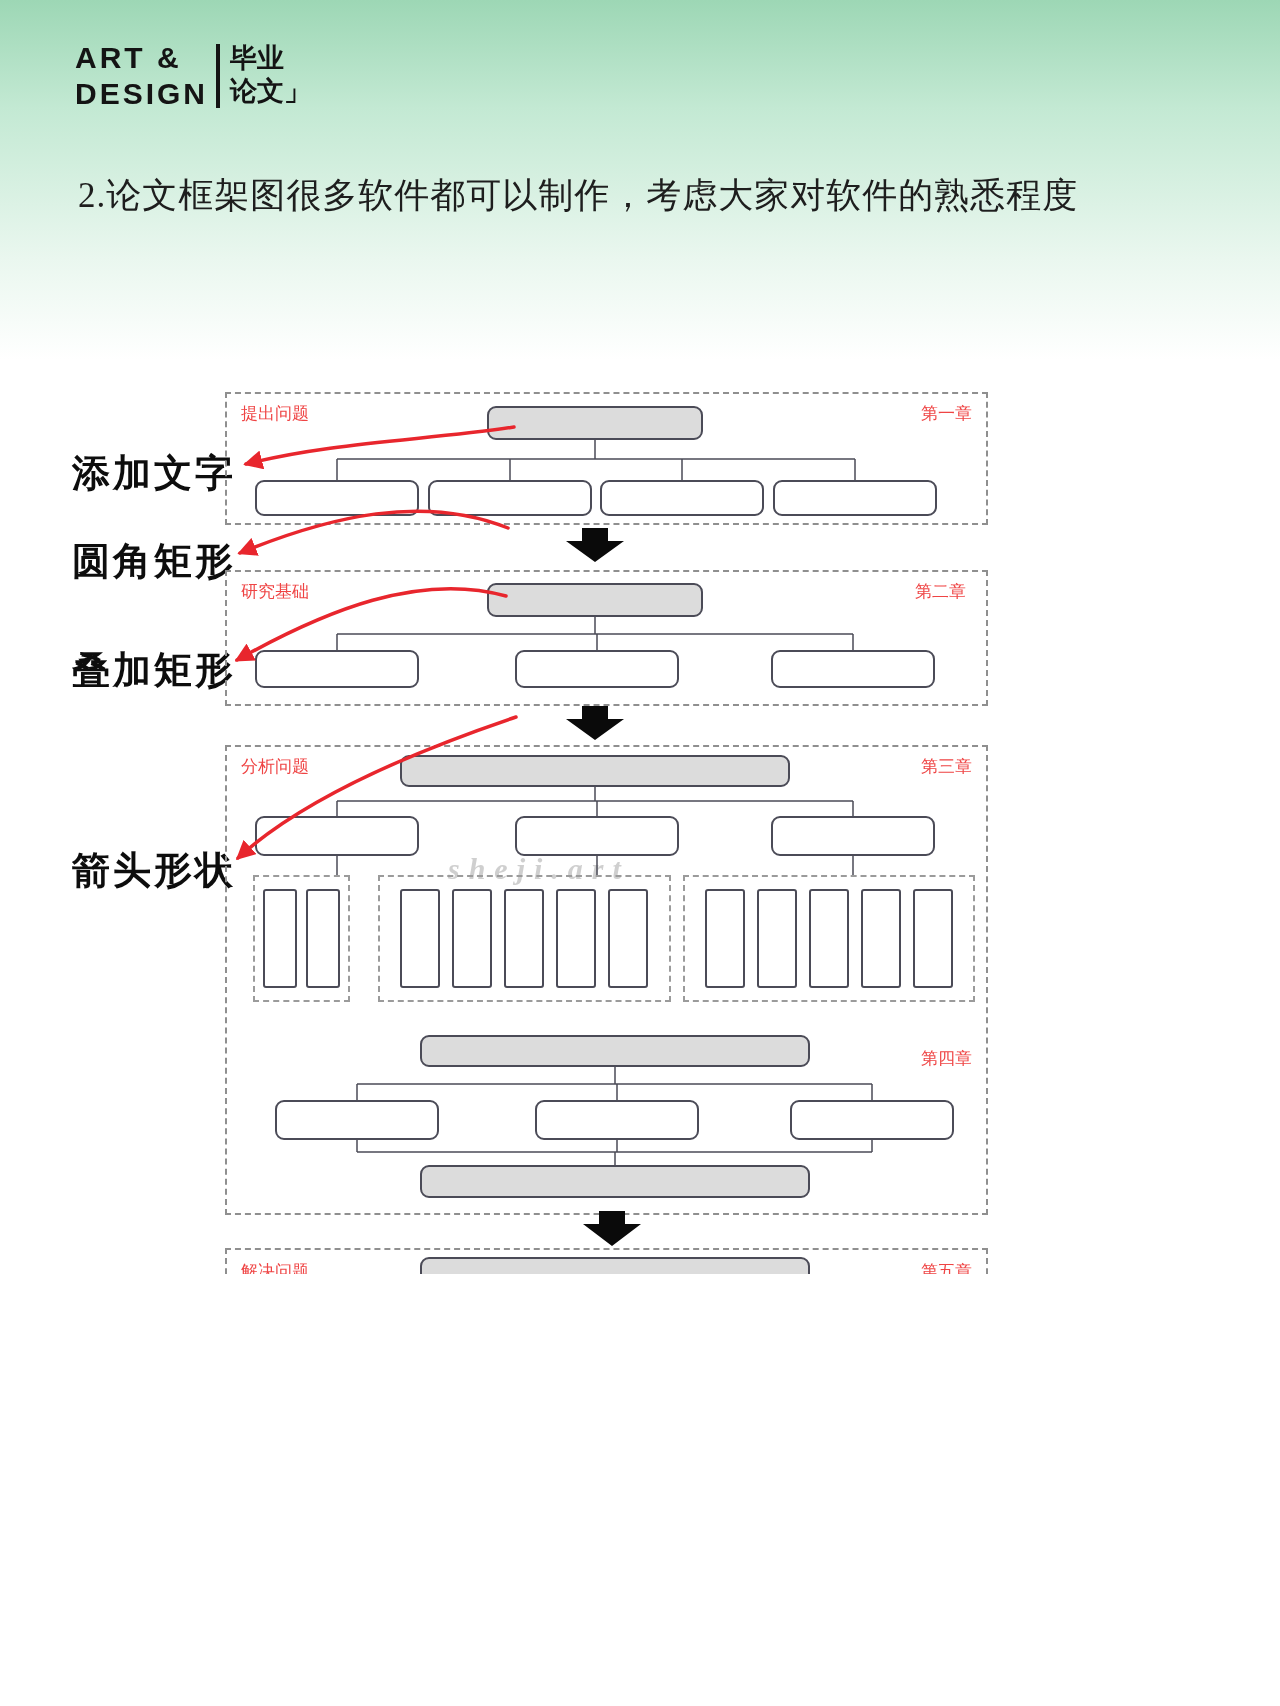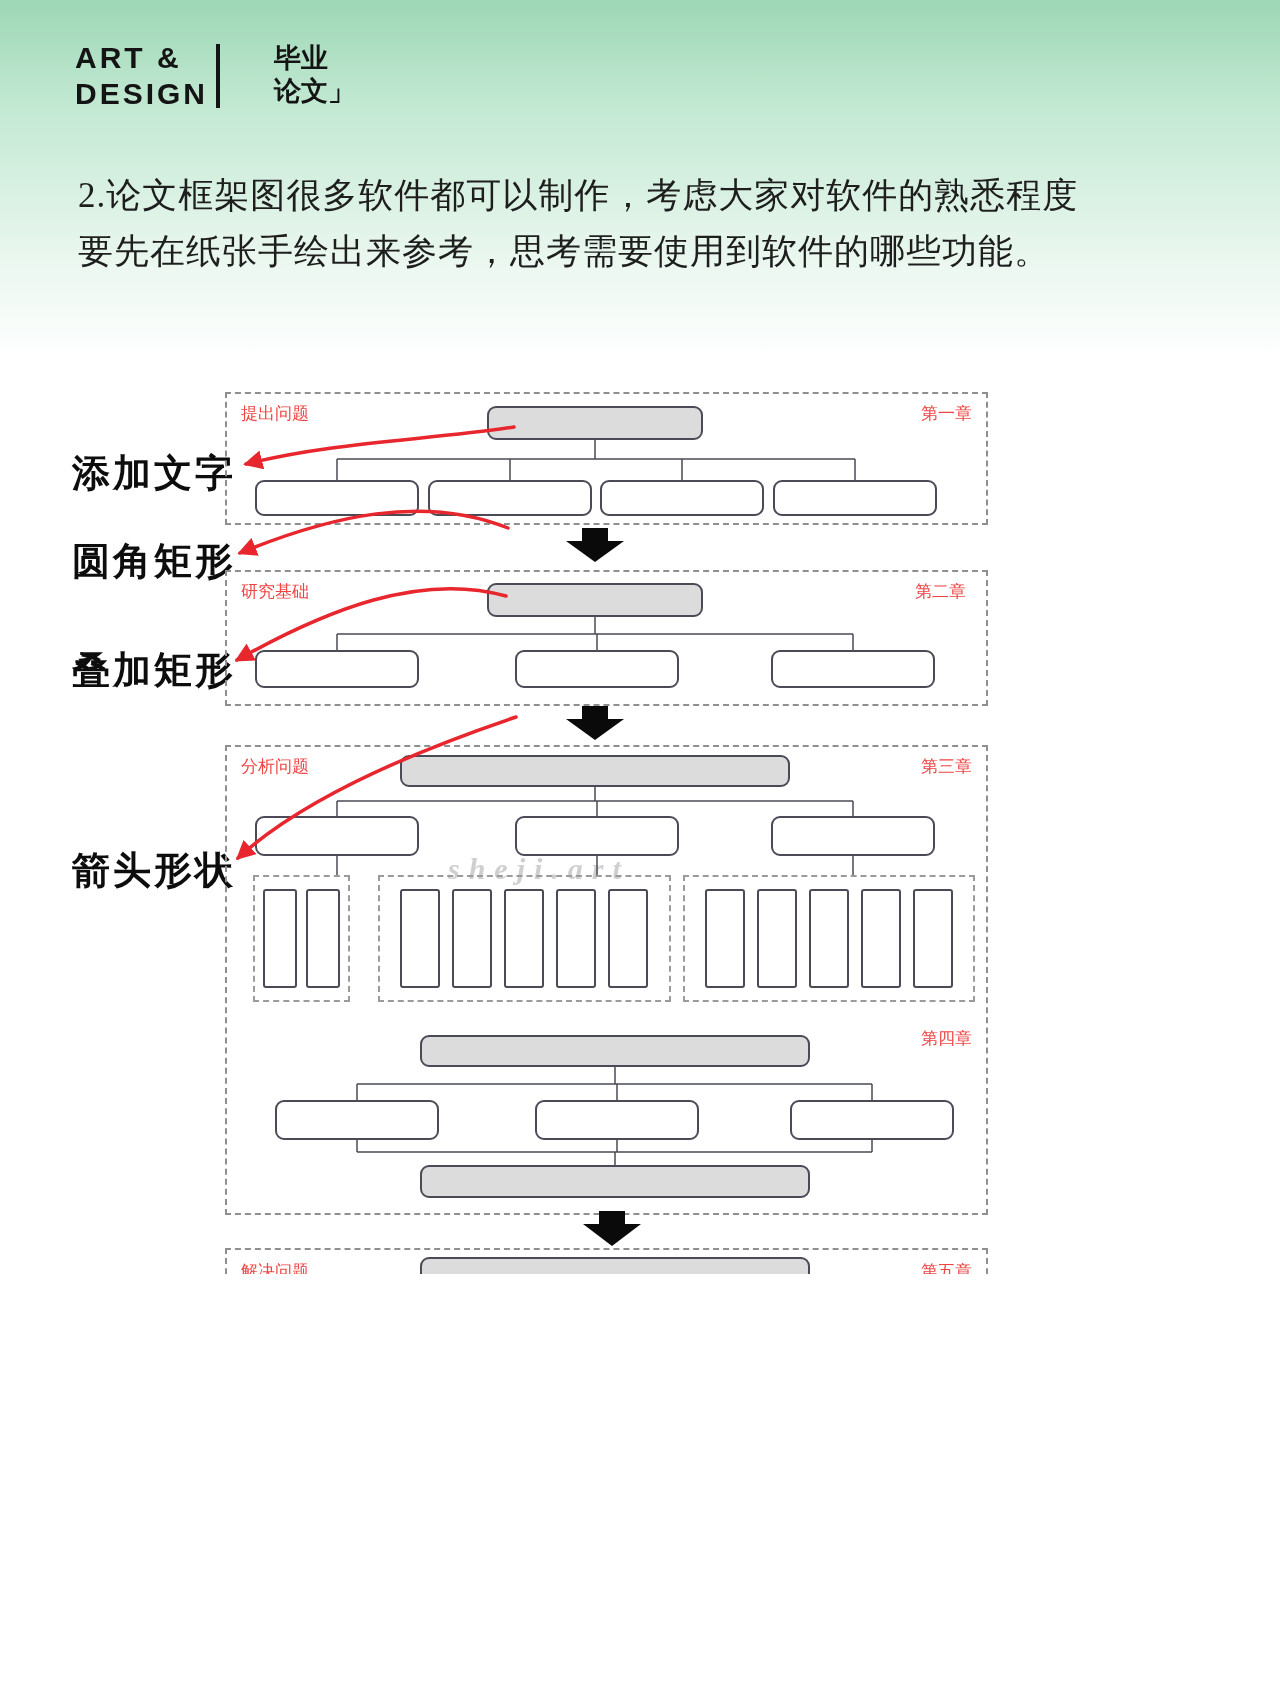--- a/index.html
+++ b/index.html
@@ -3,21 +3,21 @@
 <meta charset="utf-8">
 <style>
   html,body{margin:0;padding:0;background:#ffffff;}
   #canvas{position:relative;width:1280px;height:1274px;background:#ffffff;overflow:hidden;
           font-family:"Liberation Sans",sans-serif;margin:0 auto;}
   .hero-grad{position:absolute;left:0;top:0;width:1280px;height:360px;
              background:linear-gradient(180deg,#9dd7b5 0%,#c3e9d3 30%,#eaf7ef 72%,#ffffff 100%);}
   .logo-en{position:absolute;left:75px;top:40px;font:800 30px/36px "Liberation Sans",sans-serif;
            letter-spacing:3px;color:#141414;}
   .logo-bar{position:absolute;left:216px;top:44px;width:4px;height:64px;background:#141414;}
-  .logo-cn{position:absolute;left:230px;top:42px;font:800 27px/33px "Liberation Sans",sans-serif;color:#141414;margin-left:44px;}
+  .logo-cn{position:absolute;left:230px;top:42px;font:800 27px/33px "Liberation Sans",sans-serif;color:#141414;}
   .intro{position:absolute;left:78px;top:168px;width:1060px;}
   .intro-line{font:400 35px/56px "Liberation Serif",serif;color:#1e1e1e;letter-spacing:1px;}
   .callout{position:absolute;font:700 38px "Liberation Serif",serif;color:#0d0d0d;letter-spacing:3px;}
   .sec{position:absolute;border:2px dashed #8f8f8f;box-sizing:border-box;background:transparent;}
   .slab{position:absolute;font:400 17px "Liberation Sans",sans-serif;color:#ef4444;}
   .gbox{position:absolute;background:#dcdcdc;border:2px solid #4b4b57;border-radius:9px;box-sizing:border-box;}
   .wbox{position:absolute;background:#ffffff;border:2px solid #4b4b57;border-radius:9px;box-sizing:border-box;}
   .group{position:absolute;border:2px dashed #9b9b9b;box-sizing:border-box;}
   .vrect{position:absolute;background:#ffffff;border:2px solid #4b4b57;border-radius:3px;box-sizing:border-box;}
   .watermark{position:absolute;left:448px;top:852px;font:italic 700 30px "Liberation Serif",serif;
@@ -39,21 +39,20 @@
     <div>DESIGN</div>
   </div>
   <div class="logo-bar"></div>
   <div class="logo-cn">
     <div>毕业</div>
     <div>论文」</div>
   </div>
 
   <div class="intro">
     <div class="intro-line">2.论文框架图很多软件都可以制作，考虑大家对软件的熟悉程度</div>
-    <div class="intro-line">要先在纸张手绘出来参考，思考需要使用到软件的哪些功能。</div>
   </div>
 
   <div class="callout" style="left:72px;top:448px">添加文字</div>
   <div class="callout" style="left:72px;top:536px">圆角矩形</div>
   <div class="callout" style="left:72px;top:645px">叠加矩形</div>
   <div class="callout" style="left:72px;top:845px">箭头形状</div>
 
   <div class="sec" style="left:225px;top:392px;width:763px;height:133px">
     <span class="slab" style="left:14px;top:8px">提出问题</span>
     <span class="slab" style="right:14px;top:8px">第一章</span>
@@ -69,21 +68,21 @@
     <span class="slab" style="right:20px;top:8px">第二章</span>
   </div>
   <div class="gbox" style="left:487px;top:583px;width:216px;height:34px"></div>
   <div class="wbox" style="left:255px;top:650px;width:164px;height:38px"></div>
   <div class="wbox" style="left:515px;top:650px;width:164px;height:38px"></div>
   <div class="wbox" style="left:771px;top:650px;width:164px;height:38px"></div>
 
   <div class="sec" style="left:225px;top:745px;width:763px;height:470px">
     <span class="slab" style="left:14px;top:8px">分析问题</span>
     <span class="slab" style="right:14px;top:8px">第三章</span>
-    <span class="slab" style="right:14px;top:280px">第四章</span>
+    <span class="slab" style="right:14px;top:300px">第四章</span>
   </div>
   <div class="gbox" style="left:400px;top:755px;width:390px;height:32px"></div>
   <div class="wbox" style="left:255px;top:816px;width:164px;height:40px"></div>
   <div class="wbox" style="left:515px;top:816px;width:164px;height:40px"></div>
   <div class="wbox" style="left:771px;top:816px;width:164px;height:40px"></div>
 
   <div class="watermark">sheji.art</div>
 
   <div class="group" style="left:253px;top:875px;width:97px;height:127px"></div>
   <div class="vrect" style="left:263px;top:889px;width:34px;height:99px"></div>

